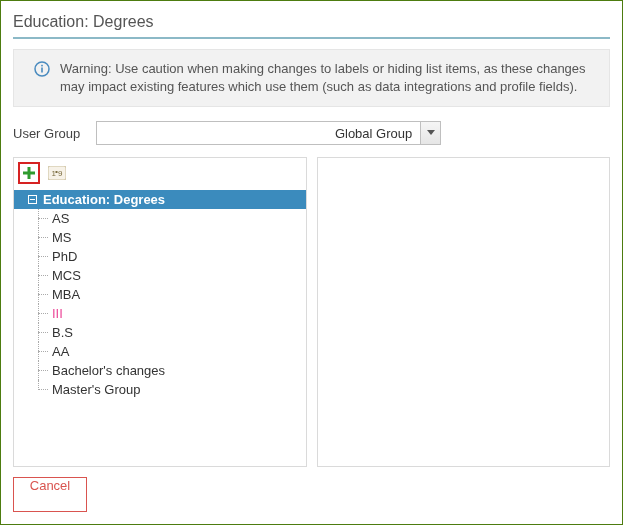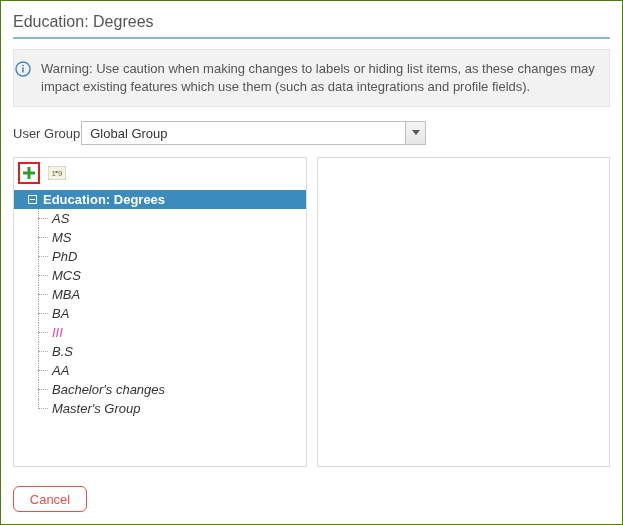--- a/index.html
+++ b/index.html
@@ -20,53 +20,54 @@
   .title {
     font-size: 16px;
     color: #555;
     padding: 2px 0 6px 0;
     border-bottom: 2px solid #8cb9c7;
     margin-bottom: 10px;
   }
   .warning-box {
     background: #f2f2f2;
     border: 1px solid #e5e5e5;
-    padding: 10px 1px;
+    padding: 10px 20px;
     display: flex;
     gap: 10px;
     align-items: flex-start;
     color: #555;
     line-height: 1.4;
     margin-bottom: 14px;
   }
   .info-icon {
     flex: 0 0 auto;
     margin-top: 1px;
   }
   .info-icon svg { display: block; }
   .user-group-row {
     display: flex;
     align-items: center;
-    gap: 1px;
+    gap: 16px;
     margin-bottom: 12px;
     color: #444;
   }
   .select-wrap {
     border: 1px solid #bfbfbf;
     height: 24px;
     width: 345px;
     display: flex;
     align-items: center;
     position: relative;
     background: #fff;
   }
   .select-value {
     flex: 1 1 auto;
     padding: 0 8px;
     color: #333;
+    text-align: right;
   }
   .select-caret {
     flex: 0 0 20px;
     height: 100%;
     border-left: 1px solid #bfbfbf;
     background: linear-gradient(#f5f5f5, #e6e6e6);
     display: flex;
     align-items: center;
     justify-content: center;
   }
@@ -127,21 +128,20 @@
     display: inline-block;
   }
   .collapse-box::before {
     content: "";
     position: absolute;
     left: 1px; right: 1px; top: 3px;
     height: 1px; background: #fff;
   }
   .tree-children {
     padding-left: 18px;
-    font-style: italic;
   }
   .tree-item {
     position: relative;
     padding: 0 0 0 20px;
     line-height: 19px;
     cursor: pointer;
     white-space: nowrap;
   }
   .tree-item.disabled { color: #ec4899; }
   
@@ -166,25 +166,25 @@
     height: 10px;
   }
   .footer {
     position: absolute;
     left: 12px; right: 12px; bottom: 12px;
     display: flex;
     justify-content: space-between;
   }
   .btn {
     min-width: 74px;
-    height: 26px;
-    border-radius: 6px;
+    height: 35px;
+    border-radius: 0;
     font-size: 13px;
     display: inline-flex;
-    align-items: center;
+    align-items: flex-start;
     justify-content: center;
     cursor: pointer;
     user-select: none;
   }
   .btn-cancel {
     border: 1px solid #d9544f;
     color: #d9544f;
     background: #fff;
   }
   .btn-save {
@@ -249,21 +249,20 @@
           <span class="collapse-box"></span>
           <span>Education: Degrees</span>
         </div>
         <div class="tree-children" id="tree-children">
 
         <div class="tree-item"><span>AS</span></div>
             <div class="tree-item"><span>MS</span></div>
             <div class="tree-item"><span>PhD</span></div>
             <div class="tree-item"><span>MCS</span></div>
             <div class="tree-item"><span>MBA</span></div>
-            <div class="tree-item"><span>BA</span></div>
             <div class="tree-item disabled"><span>III</span></div>
             <div class="tree-item"><span>B.S</span></div>
             <div class="tree-item"><span>AA</span></div>
             <div class="tree-item"><span>Bachelor's changes</span></div>
             <div class="tree-item"><span>Master's Group</span></div>
           </div>
       </div>
     </div>
 
     <div class="pane"></div>

